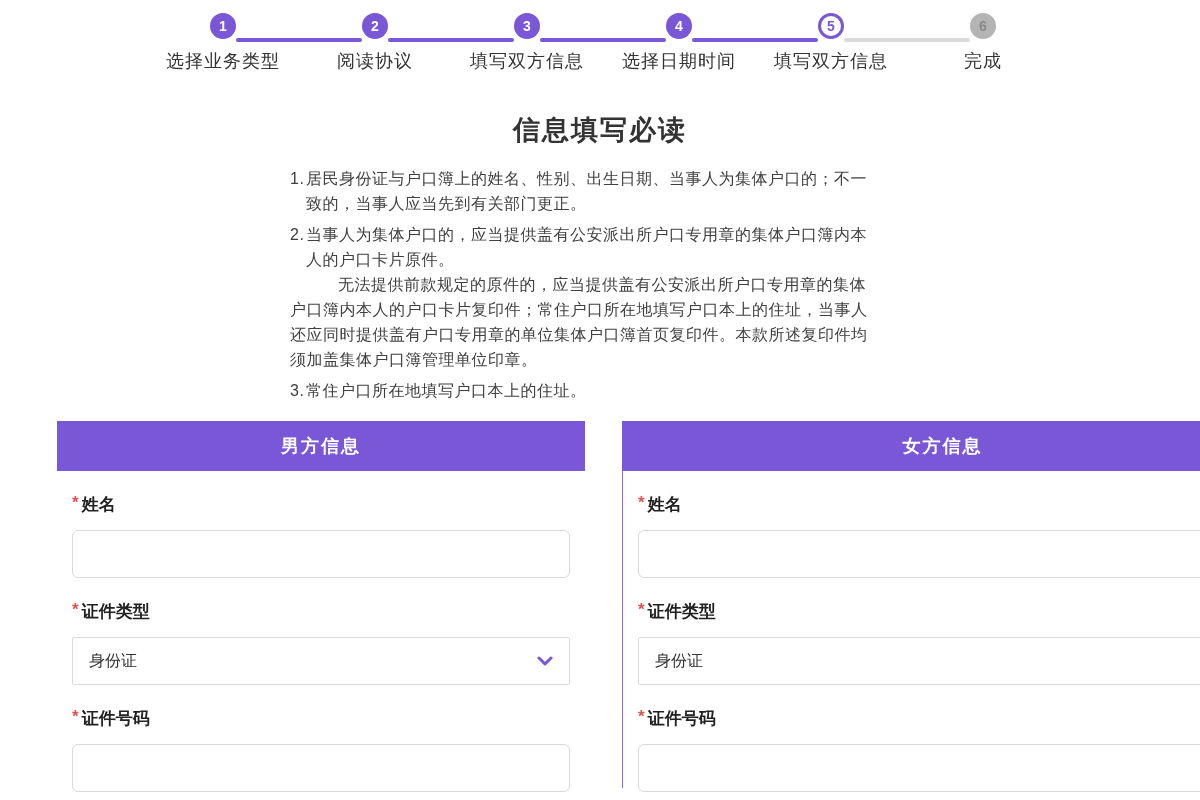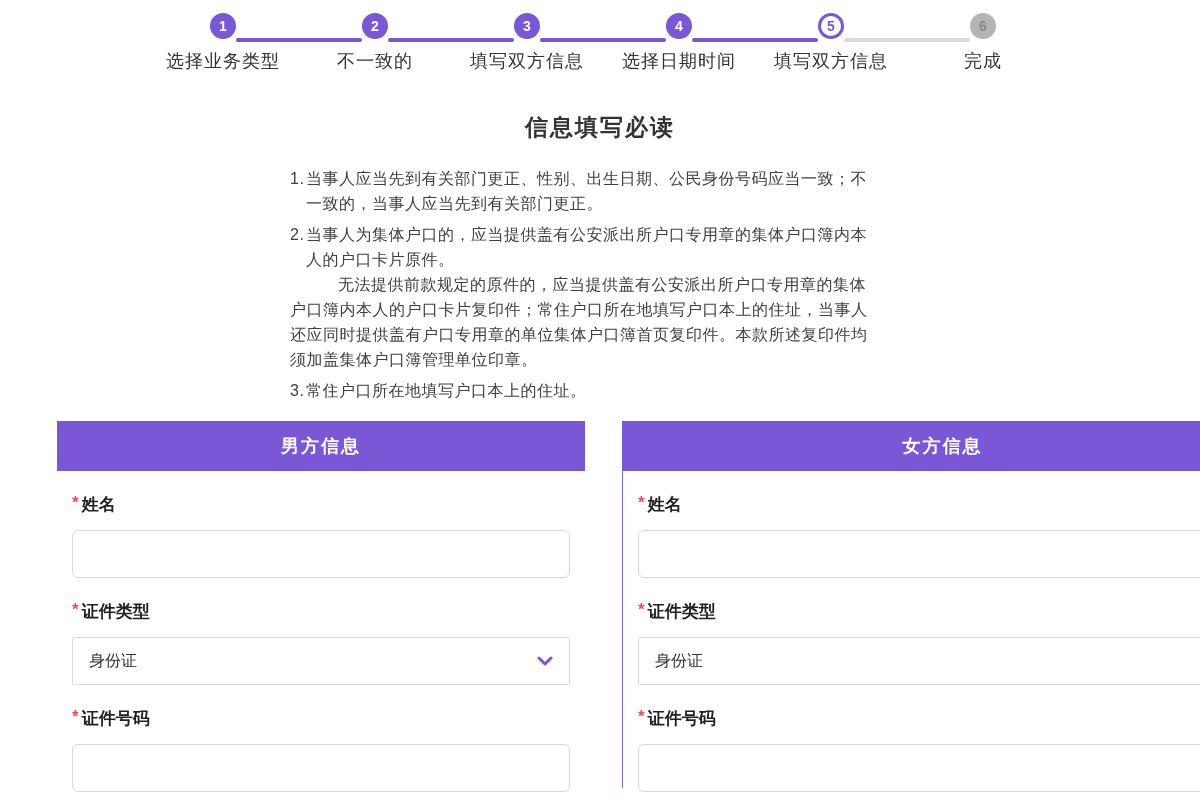--- a/index.html
+++ b/index.html
@@ -28,21 +28,21 @@
   .step{width:152px;display:flex;flex-direction:column;align-items:center;}
   .step-circle{width:26px;height:26px;border-radius:50%;display:flex;align-items:center;
     justify-content:center;font-size:14px;font-weight:bold;line-height:1;}
   .step-circle.done{background:var(--accent);color:#fff;}
   .step-circle.current{background:#fff;border:3px solid var(--accent);color:var(--accent);}
   .step-circle.pending{background:var(--pending-circle);color:var(--pending-num);}
   .step-label{margin-top:10px;font-size:18px;letter-spacing:1px;color:var(--text-dark);white-space:nowrap;}
 
   
   .notice-title{position:absolute;top:112px;left:0;width:100%;text-align:center;
-    font-size:23px;font-weight:600;color:var(--text-dark);letter-spacing:2px;}
+    font-size:27px;font-weight:600;color:var(--text-dark);letter-spacing:2px;}
   .notice-list{position:absolute;left:290px;top:166px;width:592px;list-style:none;
     font-size:16px;line-height:25px;color:var(--text-body);letter-spacing:0.5px;}
   .notice-list li{position:relative;padding-left:16px;margin-bottom:6px;}
   .notice-list .num{position:absolute;left:0;top:0;}
   .notice-list p{margin:0;}
   .notice-list p.cont{margin-left:-16px;text-indent:48px;}
 
   
   .panel{position:absolute;top:421px;height:367px;background:#fff;}
   .panel--male{left:57px;width:528px;}
@@ -73,21 +73,21 @@
     <div class="connector done c3"></div>
     <div class="connector done c4"></div>
     <div class="connector todo c5"></div>
     <div class="steps">
       <div class="step">
         <div class="step-circle done">1</div>
         <div class="step-label">选择业务类型</div>
       </div>
       <div class="step">
         <div class="step-circle done">2</div>
-        <div class="step-label">不一致的</div>
+        <div class="step-label">阅读协议</div>
       </div>
       <div class="step">
         <div class="step-circle done">3</div>
         <div class="step-label">填写双方信息</div>
       </div>
       <div class="step">
         <div class="step-circle done">4</div>
         <div class="step-label">选择日期时间</div>
       </div>
       <div class="step">
@@ -98,21 +98,21 @@
         <div class="step-circle pending">6</div>
         <div class="step-label">完成</div>
       </div>
     </div>
   </div>
 
   <h1 class="notice-title">信息填写必读</h1>
   <ol class="notice-list">
     <li>
       <span class="num">1.</span>
-      <p>当事人应当先到有关部门更正、性别、出生日期、公民身份号码应当一致；不一致的，当事人应当先到有关部门更正。</p>
+      <p>居民身份证与户口簿上的姓名、性别、出生日期、当事人为集体户口的；不一致的，当事人应当先到有关部门更正。</p>
     </li>
     <li>
       <span class="num">2.</span>
       <p>当事人为集体户口的，应当提供盖有公安派出所户口专用章的集体户口簿内本人的户口卡片原件。</p>
       <p class="cont">无法提供前款规定的原件的，应当提供盖有公安派出所户口专用章的集体户口簿内本人的户口卡片复印件；常住户口所在地填写户口本上的住址，当事人还应同时提供盖有户口专用章的单位集体户口簿首页复印件。本款所述复印件均须加盖集体户口簿管理单位印章。</p>
     </li>
     <li>
       <span class="num">3.</span>
       <p>常住户口所在地填写户口本上的住址。</p>
     </li>

